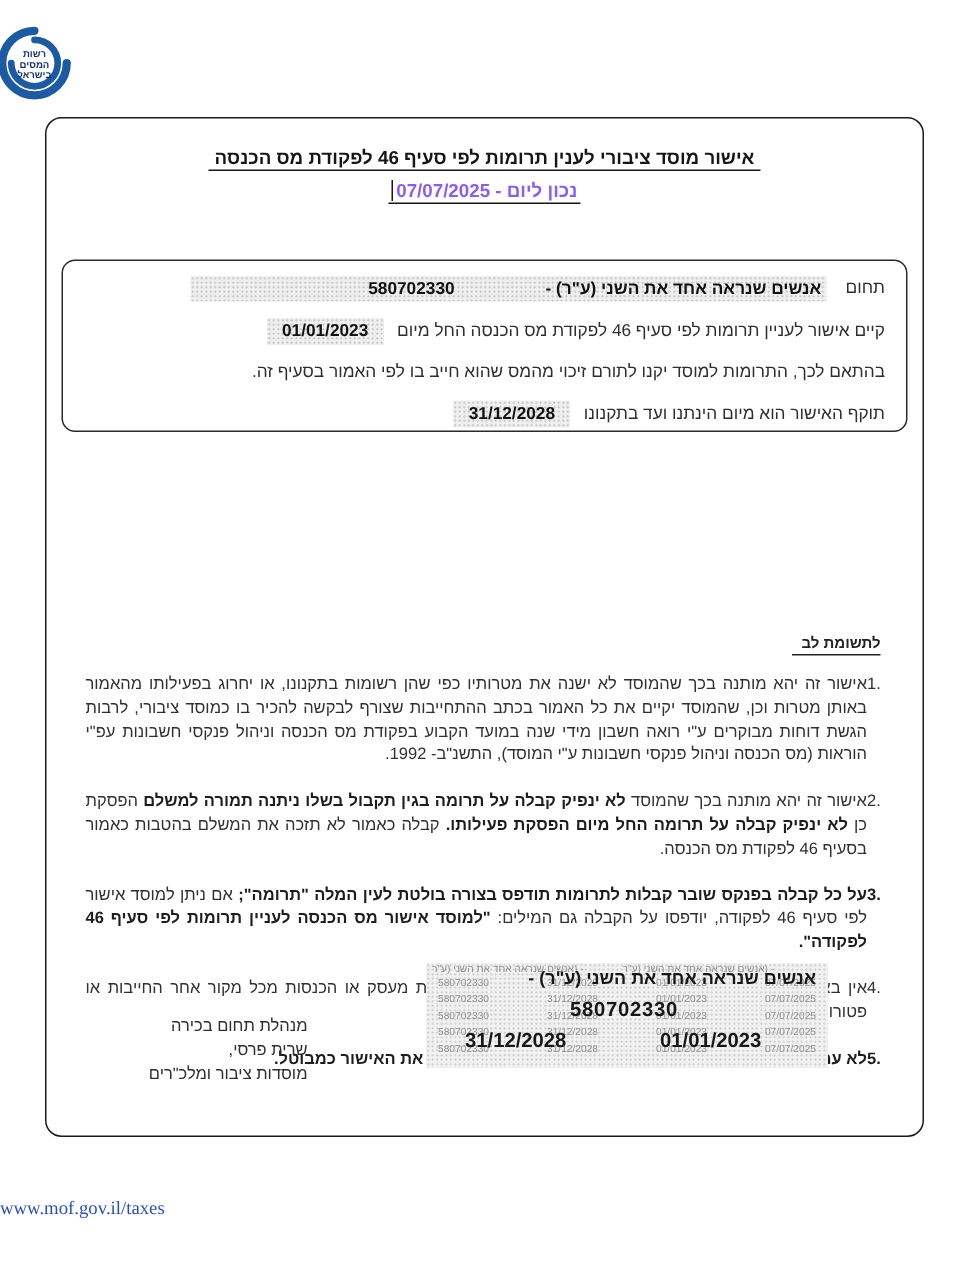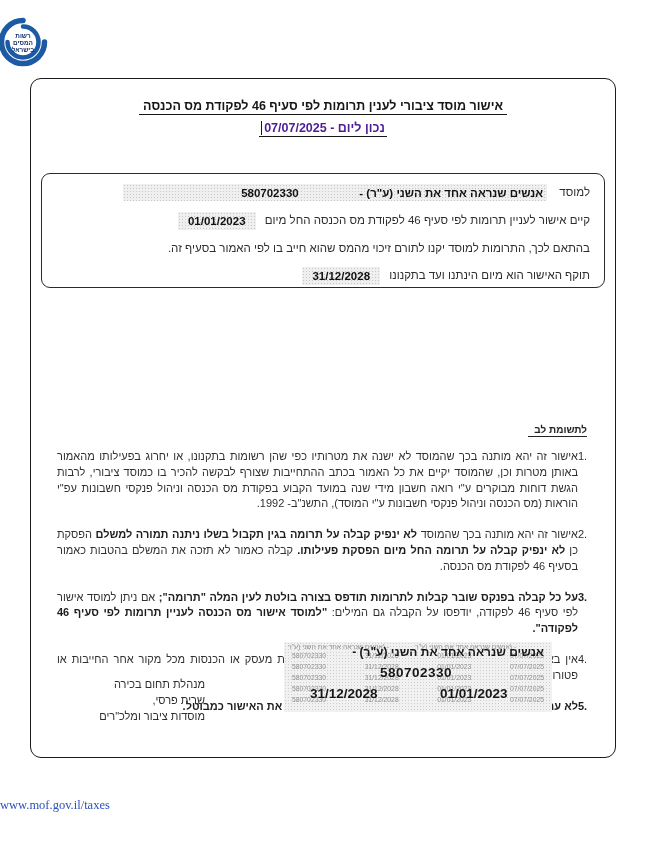--- a/index.html
+++ b/index.html
@@ -19,21 +19,21 @@
     position:absolute;top:6px;right:552px;width:200px;direction:ltr;text-align:left;
     font-family:"Liberation Serif", serif;font-weight:bold;font-size:11px;color:#111;
     white-space:nowrap;
   }
   .doc-title{position:absolute;top:17px;left:0;width:100%;text-align:center;}
   .doc-title .t1{
     display:inline-block;font-weight:bold;font-size:12.5px;color:#161616;
     border-bottom:1.3px solid #161616;padding:0 4px 1px 4px;
   }
   .doc-title .t2{
-    display:inline-block;margin-top:6px;font-weight:bold;font-size:12.5px;color:#4c1d95;
+    display:inline-block;margin-top:6px;font-weight:bold;font-size:12.5px;color:#8b5cf6;
     border-bottom:1.3px solid #161616;padding:0 2px 1px 2px;
   }
   .doc-title .t2 .cursor-date{border-left:1.6px solid #161616;padding-left:2px;}
   
   .cert{
     position:absolute;left:10px;top:94px;width:564px;height:115px;
     border:1.2px solid #2a2a2a;border-radius:9px;padding:10px 14px 0 14px;box-sizing:border-box;
     font-size:11.5px;color:#2e2e2e;
   }
   .cert-row{margin-bottom:10.5px;line-height:16px;white-space:nowrap;}
@@ -119,21 +119,21 @@
       
     </div>
 
     <div class="doc-title">
       <span class="t1">אישור מוסד ציבורי לענין תרומות לפי סעיף 46 לפקודת מס הכנסה</span><br>
       <span class="t2"><span>נכון ליום - </span><span class="cursor-date">07/07/2025</span></span>
     </div>
 
     <div class="cert">
       <div class="cert-row">
-        <span>למוסד</span>
+        <span>תחום</span>
         <span class="inst-strip shade">
           <span class="inst-name">אנשים  שנראה אחד את השני (ע"ר) -</span>
           <span class="inst-num">580702330</span>
         </span>
       </div>
       <div class="cert-row">
         <span>קיים אישור לעניין תרומות לפי סעיף 46 לפקודת מס הכנסה החל מיום</span>
         <span class="field-date shade">01/01/2023</span>
       </div>
       <div class="cert-row">

